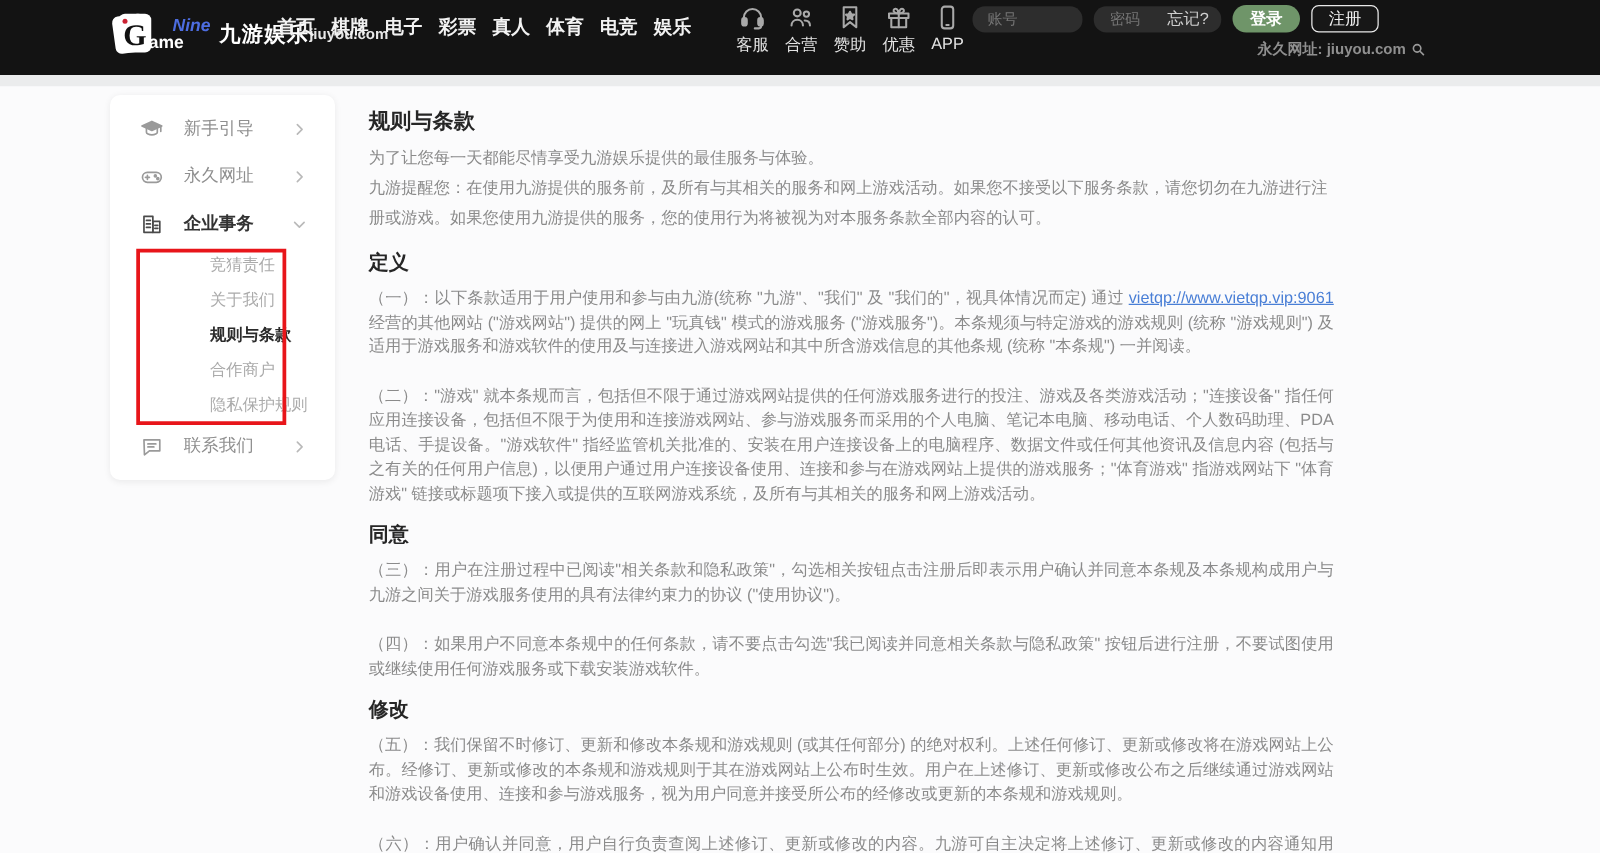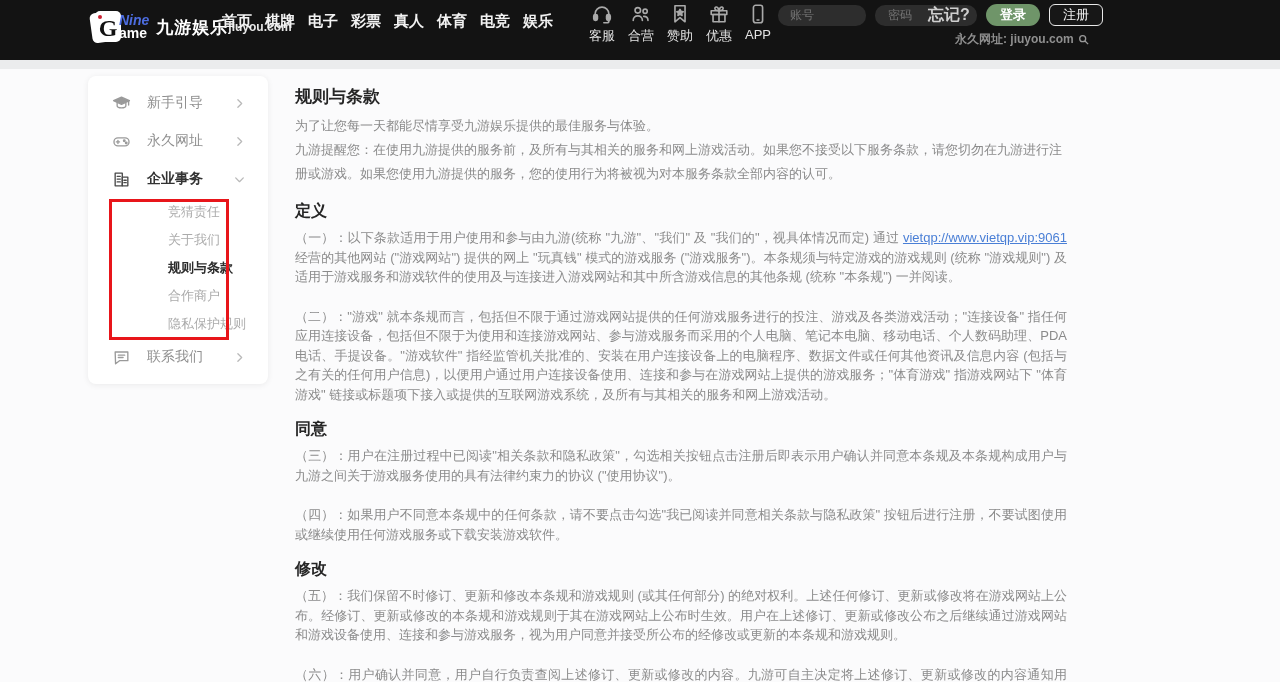--- a/index.html
+++ b/index.html
@@ -10,43 +10,43 @@
   html,body{width:1280px; height:682px; overflow:hidden;}
   body{font-family:"Liberation Sans","DejaVu Sans",sans-serif; background:#fbfbfc; position:relative;}
 
   
   .topbar{position:absolute; top:0; left:0; width:1280px; height:60px; background:var(--nav_bg); z-index:20;}
   .subnav-strip{position:absolute; top:60px; left:0; width:1280px; height:9px; background:#ebeced;}
 
   .logo{position:absolute; left:86px; top:8px; display:flex; align-items:center; gap:7px; cursor:pointer;}
   .logo-mark{width:40px; height:38px;}
   .logo-en{display:flex; flex-direction:column; line-height:13px; font-weight:bold; font-size:14px; margin-left:-14px;}
-  .logo-en .nine{color:#4d6de0; font-style:italic;}
+  .logo-en .nine{color:#4d6de0; font-style:italic;margin-left:19px;}
   .logo-en .ame{color:#fff;}
   .logo-cn{display:flex; flex-direction:row; line-height:17px;}
   .logo-cn .cn{color:#fff; font-size:17px; font-weight:bold; letter-spacing:1px;}
   .logo-cn .dom{color:#e8e8e8; font-size:12px; font-weight:bold;}
 
   .main-nav{position:absolute; left:222px; top:12px; display:flex; gap:13px;}
   .nav-item{color:#f2f2f2; font-size:15px; font-weight:bold; text-decoration:none; cursor:pointer; white-space:nowrap;}
 
   .quick-links{position:absolute; left:589px; top:3px; display:flex; gap:13px;}
   .quick-link{display:flex; flex-direction:column; align-items:center; gap:2px; cursor:pointer; color:#a9a9a9;}
   .quick-link .ql-label{color:#e3e3e3; font-size:13px;}
 
   .auth-row{position:absolute; left:778px; top:4px; display:flex; align-items:center; gap:9px;}
   .pill-input{background:#2d2d2d; border:none; border-radius:10px; height:21px; color:#d6d6d6; font-size:12px; outline:none;}
   .acct{width:88px; padding:0 12px;}
   .pw-pill{background:#2d2d2d; border-radius:10px; height:21px; width:102px; display:flex; align-items:center; justify-content:space-between; padding:0 10px 0 13px;}
   .pw-pill input{background:transparent; border:none; width:40px; color:#d6d6d6; font-size:12px; outline:none;}
-  .forgot{color:#cfcfcf; font-size:16px; text-decoration:none; cursor:pointer; white-space:nowrap;font-weight:bold;}
+  .forgot{color:#cfcfcf; font-size:13px; text-decoration:none; cursor:pointer; white-space:nowrap;}
   .btn-login{width:54px; height:22px; border:none; border-radius:11px; background:var(--accent_green); color:#fff; font-size:13px; font-weight:bold; cursor:pointer;}
   .btn-register{width:54px; height:22px; border:1px solid #e9e9e9; border-radius:6px; background:#171717; color:#f3f3f3; font-size:13px; cursor:pointer;}
 
-  .perm-url{position:absolute; left:955px; top:31px; display:flex; align-items:center; gap:3px; color:#8f8f8f; font-size:12px; font-weight:bold;text-align:right;}
+  .perm-url{position:absolute; left:1006px; top:31px; display:flex; align-items:center; gap:3px; color:#8f8f8f; font-size:12px; font-weight:bold;text-align:right;}
 
   
   .sidebar{position:absolute; left:88px; top:76px; width:180px; background:#fff; border-radius:8px;
            box-shadow:0 1px 6px rgba(0,0,0,.07); padding:8px 0; z-index:5;}
   .side-row{height:38px; display:flex; align-items:center; padding:0 22px 0 24px; cursor:pointer; color:#9a9a9a;}
   .side-row .s-label{font-size:14px; color:#8f8f8f; margin-left:16px; flex:1;}
   .side-row.expanded .s-label{color:#333; font-weight:bold;}
   .side-row.expanded{color:#4a4a4a;}
   .side-row .chev{color:#b9b9b9;}
   .sub-row{height:28px; display:flex; align-items:center; padding-left:80px; cursor:pointer;}

